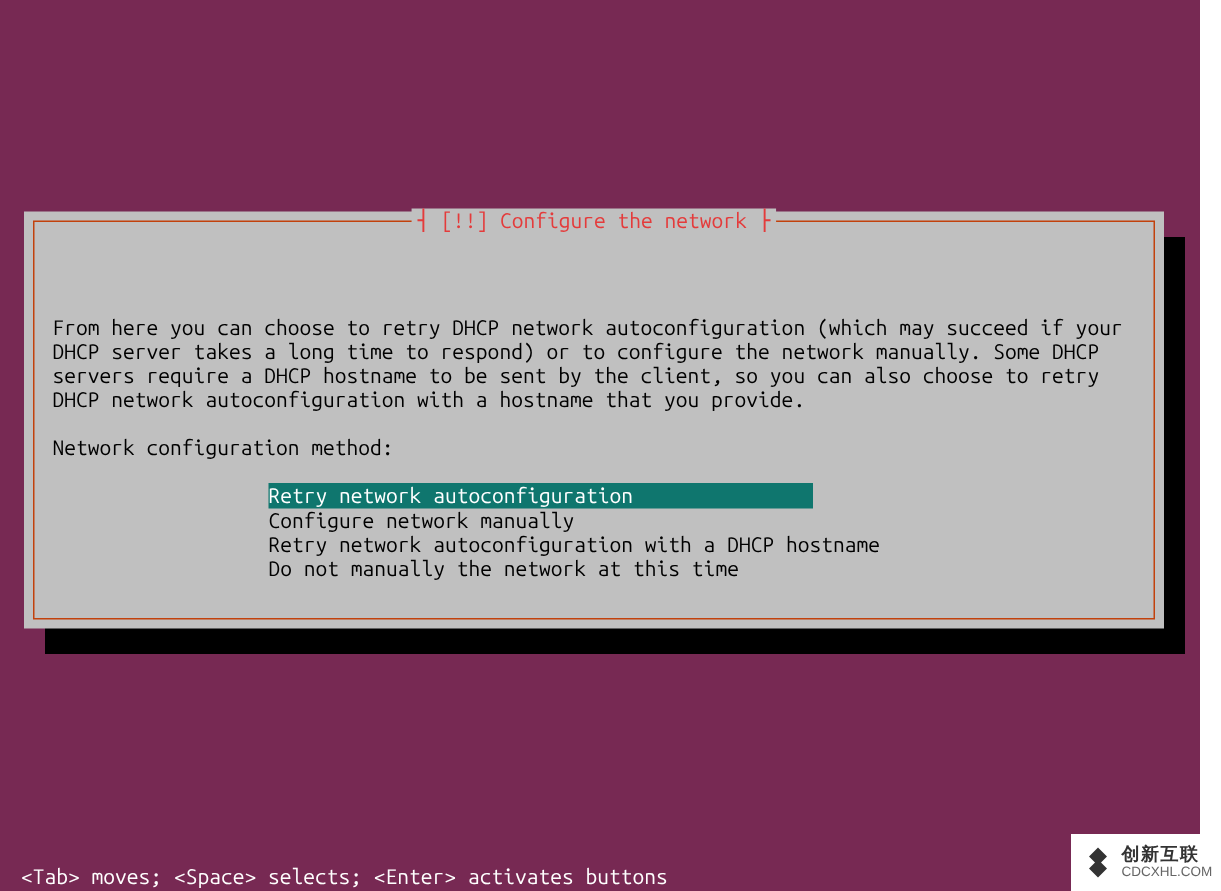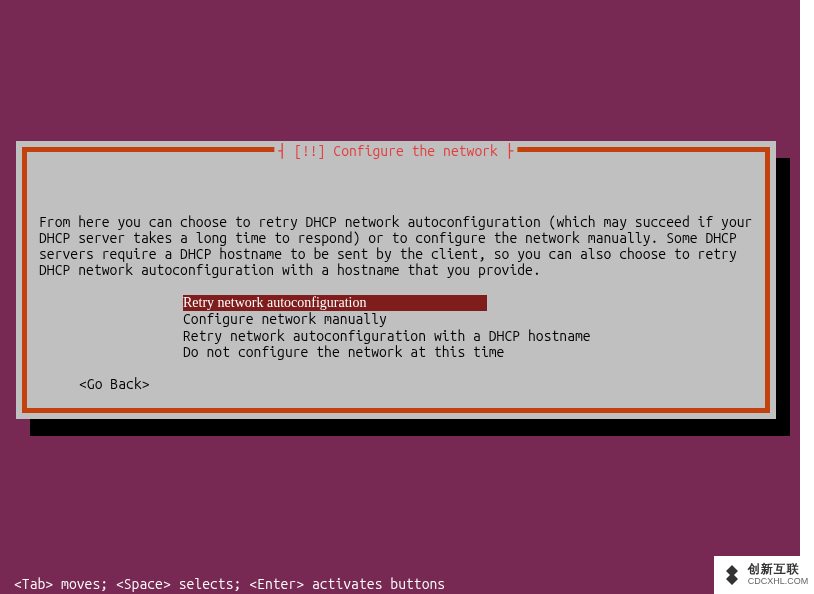--- a/index.html
+++ b/index.html
@@ -46,21 +46,21 @@
       width: 760px;
       height: 278px;
       background: #c0c0c0;
     }
     .dialog-inner {
       position: absolute;
       left: 6px;
       top: 6px;
       right: 6px;
       bottom: 6px;
-      border: 5px solid #c2410c;
+      border: 1px solid #c2410c;
     }
     .dialog-title {
       position: absolute;
       top: -9px;
       left: 50%;
       transform: translateX(-50%);
       background: #c0c0c0;
       padding: 0 4px;
       color: #e43b3b;
       white-space: nowrap;
@@ -80,25 +80,24 @@
     .options {
       margin-left: 144px;
       margin-bottom: 16px;
     }
     .option {
       display: block;
       color: #000000;
       white-space: pre;
     }
     .option.selected {
-      background: #7f1d1d;
+      background: #0f766e;
       color: #ffffff;
       display: inline-block;
       padding-right: 120px;
-      font-family: Liberation Serif, serif;
     }
     .go-back {
       margin-left: 40px;
     }
     .help-bar {
       position: absolute;
       bottom: 2px;
       left: 12px;
       width: 800px;
       color: #ffffff;
@@ -144,33 +143,33 @@
 <div class="screen">
   <div class="dialog-shadow"></div>
 
   <div class="dialog">
     <div class="dialog-inner">
       <div class="dialog-title">
         <span>┤ </span><span>[!!]</span><span> Configure the network</span><span> ├</span>
       </div>
       <div class="dialog-content">
         <div class="description">From here you can choose to retry DHCP network autoconfiguration (which may succeed if your DHCP server takes a long time to respond) or to configure the network manually. Some DHCP servers require a DHCP hostname to be sent by the client, so you can also choose to retry DHCP network autoconfiguration with a hostname that you provide.</div>
+        <div class="prompt">Network configuration method:</div>
         <div class="options">
           <div><span class="option selected">Retry network autoconfiguration</span></div>
           <div>
               <span class="option">Configure network manually</span>
             </div>
           <div>
               <span class="option">Retry network autoconfiguration with a DHCP hostname</span>
             </div>
           <div>
-              <span class="option">Do not configure the network at this time</span>
+              <span class="option">Do not manually the network at this time</span>
             </div>
         </div>
-        <div class="go-back">&lt;Go Back&gt;</div>
       </div>
     </div>
   </div>
 
   <div class="help-bar">&lt;Tab&gt; moves; &lt;Space&gt; selects; &lt;Enter&gt; activates buttons</div>
 </div>
 
 <div class="right-edge"></div>
 
 <div class="watermark">

